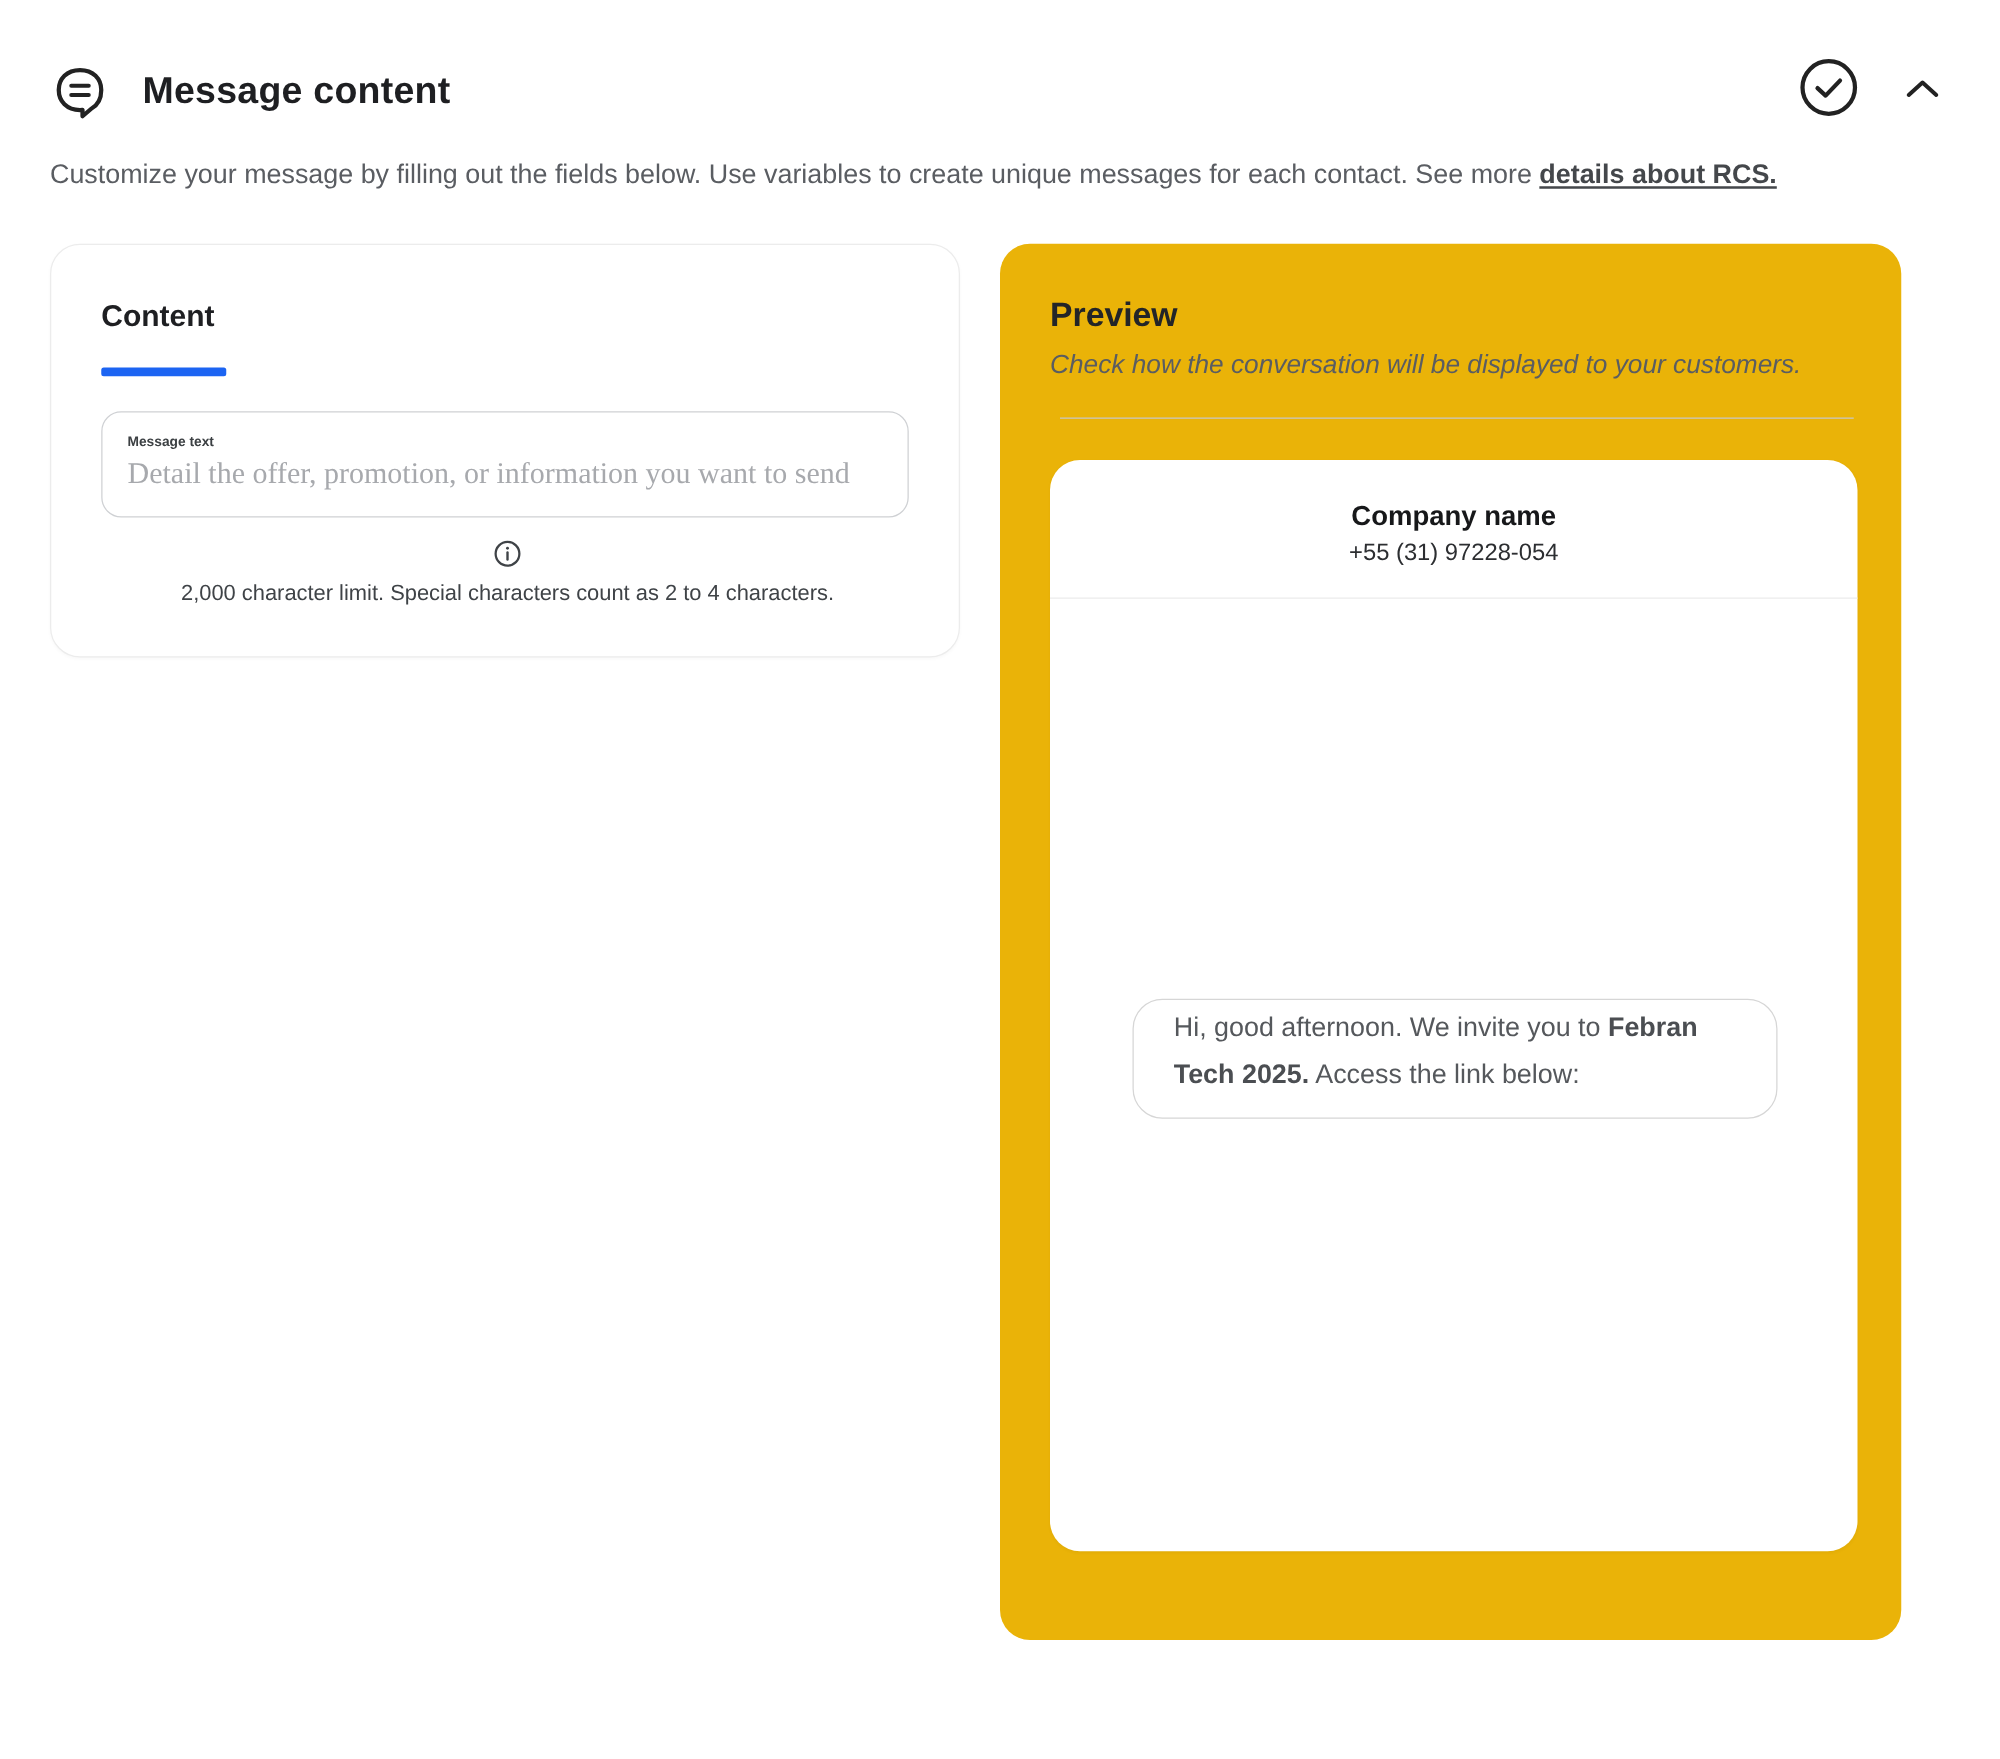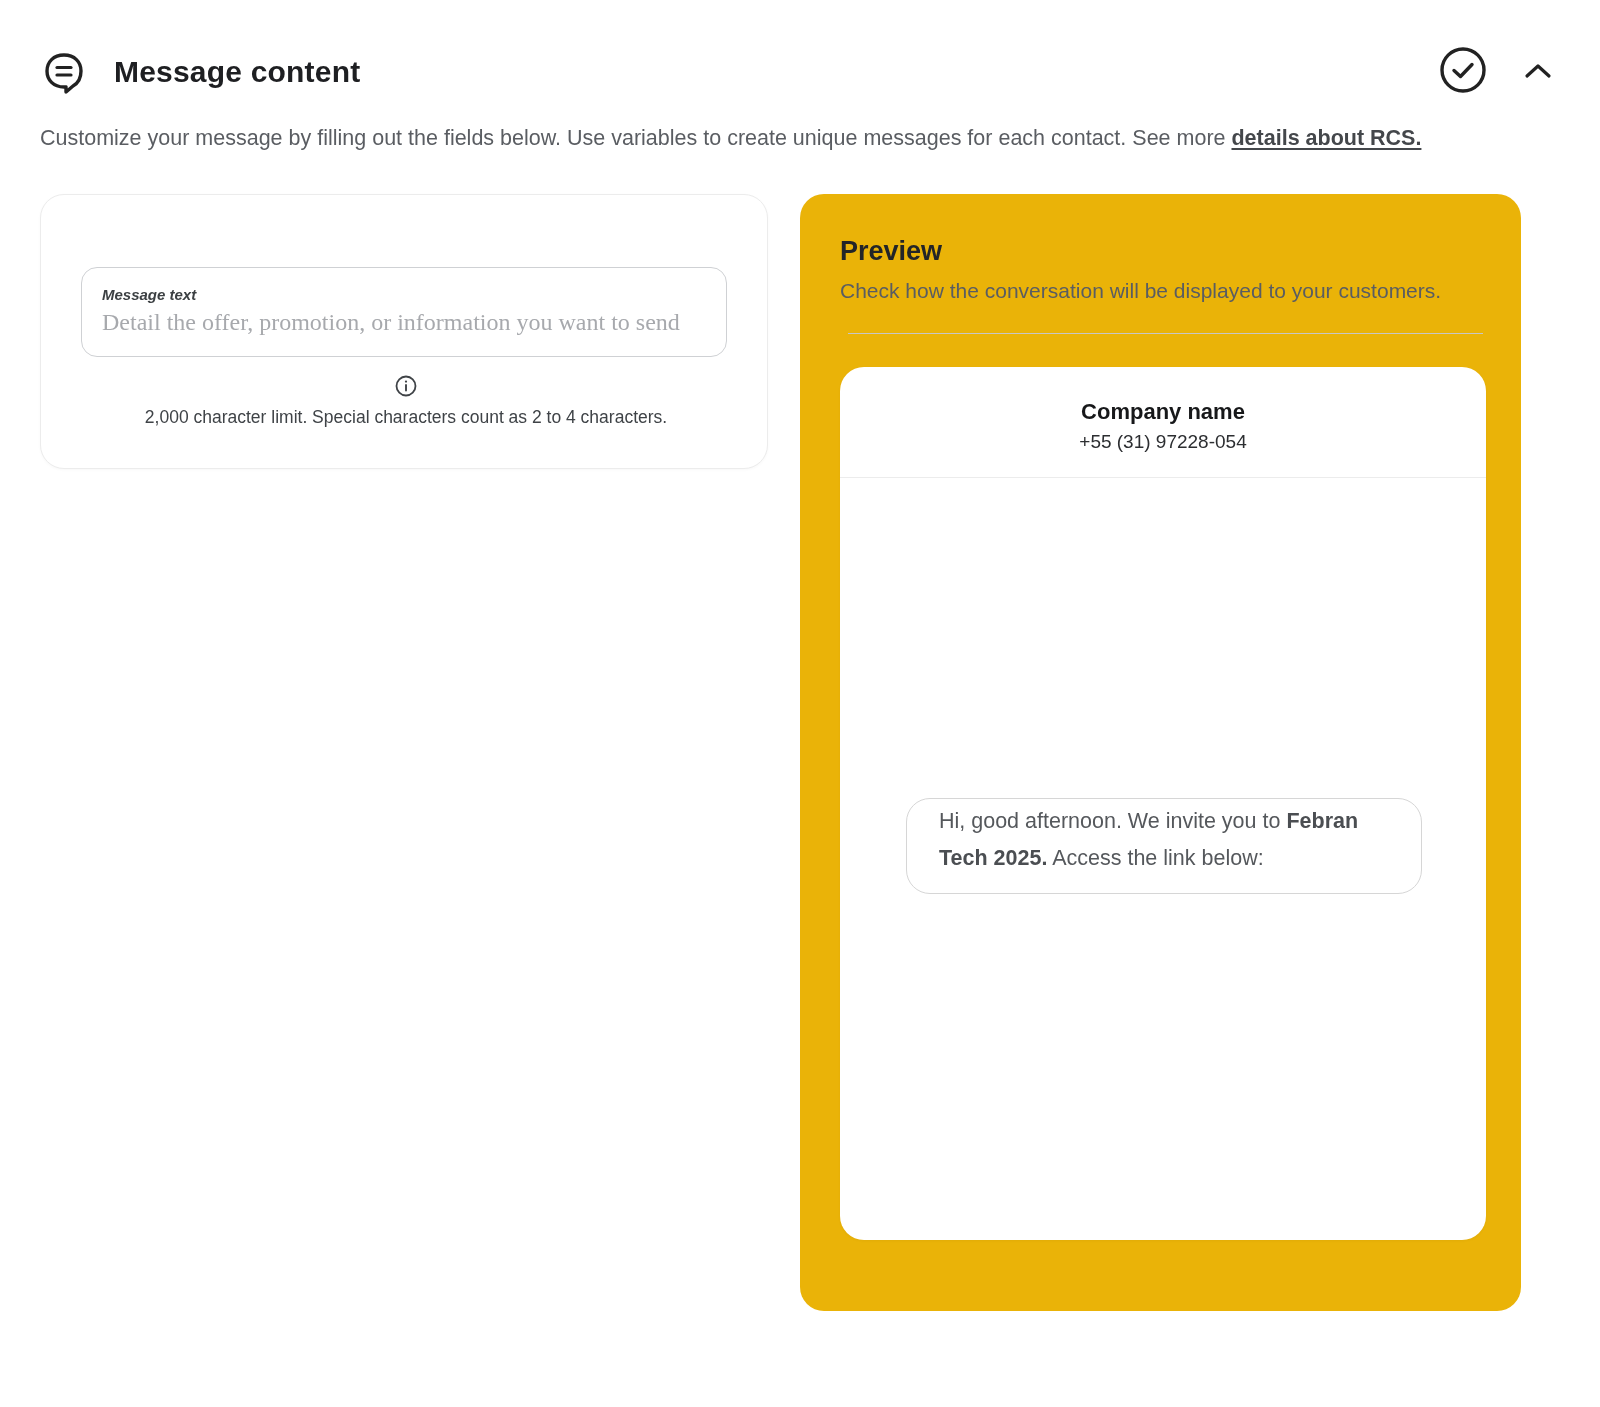--- a/index.html
+++ b/index.html
@@ -68,23 +68,22 @@
   }
   .input-box {
     margin-top: 28px;
     border: 1px solid #cfd1d4;
     border-radius: 16px;
     padding: 18px 22px 20px 20px;
     background: #ffffff;
   }
   .input-label {
     display: block;
-    font-size: 15px; font-weight: 700; color: #3c4043;
+    font-size: 11px; font-weight: 700; color: #3c4043;
     margin-bottom: 6px;
-    font-style: italic;
   }
   .input-box input {
     width: 100%; border: none; outline: none;
     font-family: Liberation Serif, serif;
     font-size: 24px; color: #1e1f22; background: transparent;
   }
   .input-box input::placeholder { color: #a7a9ad; opacity: 1; }
   .hint-row {
     margin-top: 18px;
     display: flex; align-items: center; gap: 10px;
@@ -97,21 +96,21 @@
   
   .preview-panel {
     width: 721px; height: 1117px;
     background: #f5f5f5;
     border-radius: 24px;
     padding: 42px 38px 40px 40px;
   }
   .preview-title { font-size: 27px; font-weight: 700; color: #232528; }
   .preview-sub {
     margin-top: 12px;
-    font-size: 21px; color: #5a5d62;
+    font-size: 21px; color: #5a5d62; font-style: italic;
   }
   .preview-divider {
     margin-top: 30px;
     border: none; border-top: 1.5px solid #c7c7c7;
     margin-left: 8px;
   }
   .phone-card {
     margin-top: 33px; margin-left: 0;
     width: 646px; height: 873px;
     background: #ffffff;
@@ -167,20 +166,24 @@
         </span>
       </button>
     </div>
   </div>
 
   <p class="header-sub"><span>Customize your message by filling out the fields below. Use variables to create unique messages for each contact. See more </span><span class="link">details about RCS.</span></p>
 
   <div class="main">
 
     <div class="content-card">
+      <div>
+        <div class="tab-label">Content</div>
+        <div class="tab-underline" style="background: rgb(28, 100, 242);"></div>
+      </div>
 
       <div class="input-box">
         <label class="input-label">Message text</label>
         <input type="text" value="" placeholder="Detail the offer, promotion, or information you want to send" style="">
       </div>
 
       <div class="hint-row">
         <span>
           <svg width="22" height="22" viewBox="0 0 22 22" fill="none">
             <circle cx="11" cy="11" r="9.5" stroke="#3f4347" stroke-width="1.8"></circle>

